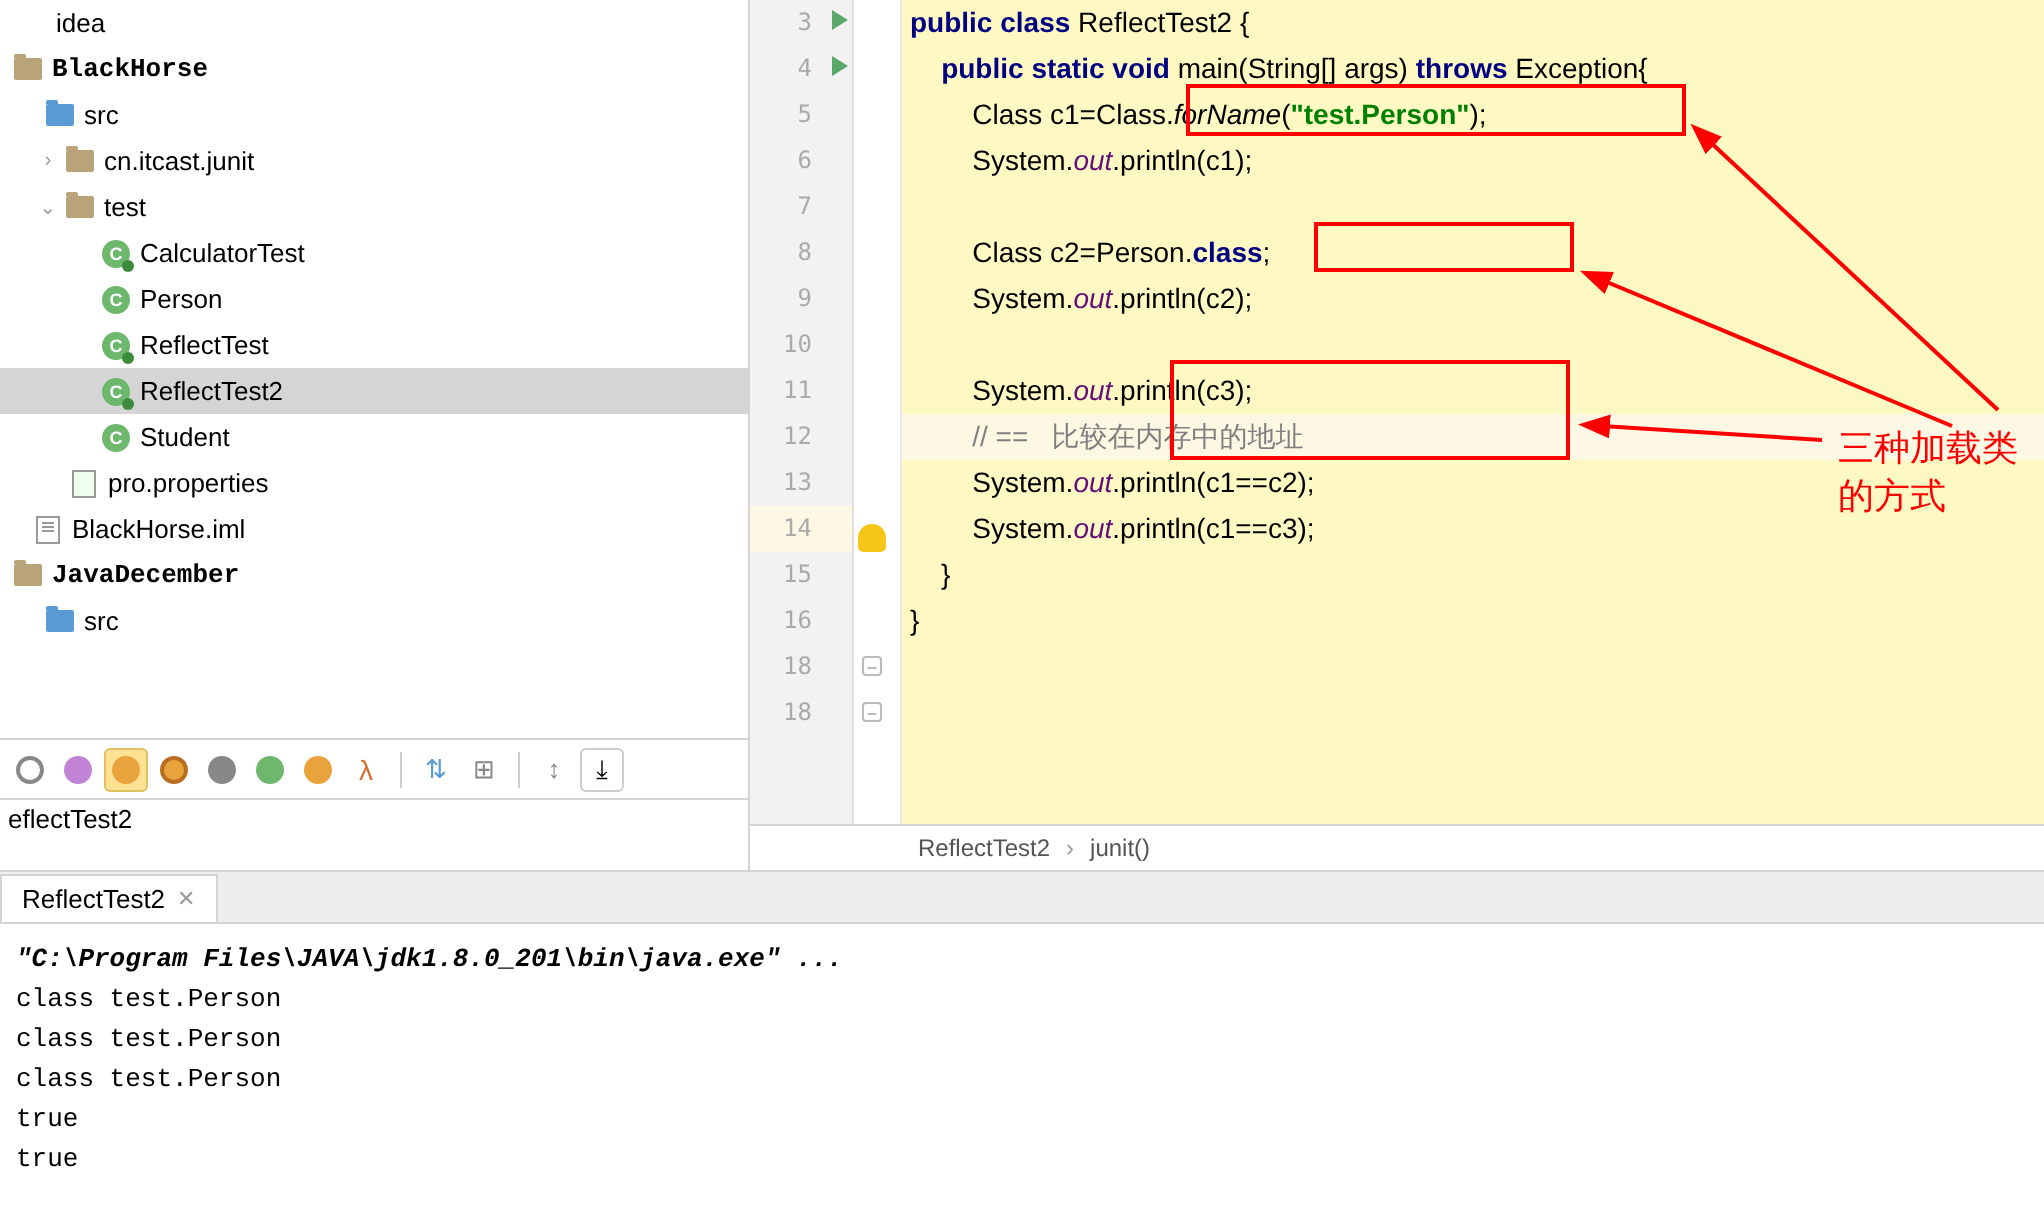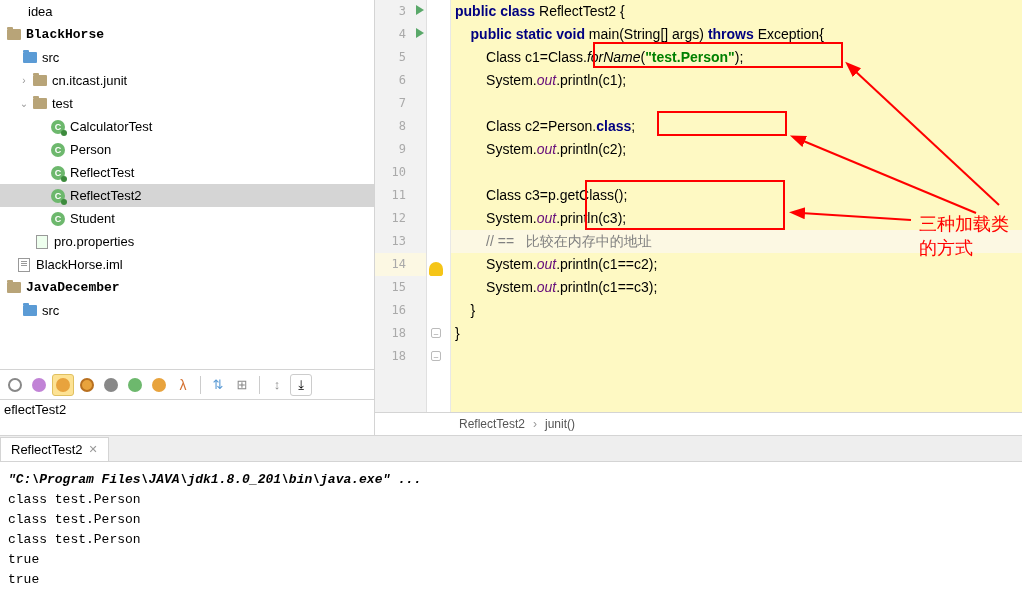--- a/index.html
+++ b/index.html
@@ -228,21 +228,20 @@
 
       <div class="code">
         <div class="code-line"><span class="kw">public</span> <span class="kw">class</span><span> ReflectTest2 {</span></div>
         <div class="code-line">    <span class="kw">public</span> <span class="kw">static</span> <span class="kw">void</span><span> main(String[] args) </span><span class="kw">throws</span><span> Exception{</span></div>
         <div class="code-line"><span>        Class c1=Class.</span><span class="static">forName</span><span>(</span><span class="str">"test.Person"</span><span>);</span></div>
         <div class="code-line"><span>        System.</span><span class="static field">out</span><span>.println(c1);</span></div>
         <div class="code-line"></div>
         <div class="code-line"><span>        Class c2=Person.</span><span class="kw">class</span><span>;</span></div>
         <div class="code-line"><span>        System.</span><span class="static field">out</span><span>.println(c2);</span></div>
         <div class="code-line"></div>
-        <div class="code-line"><span>        Class c3=p.getClass();</span></div>
         <div class="code-line"><span>        System.</span><span class="static field">out</span><span>.println(c3);</span></div>
         <div class="code-line current"><span class="cmt">        // ==   比较在内存中的地址</span></div>
         <div class="code-line"><span>        System.</span><span class="static field">out</span><span>.println(c1==c2);</span></div>
         <div class="code-line"><span>        System.</span><span class="static field">out</span><span>.println(c1==c3);</span></div>
         <div class="code-line"><span>    }</span></div>
         <div class="code-line"><span>}</span></div>
 
         <div class="red-box" style="left:142px; top:42px; width:250px; height:26px;"></div>
         <div class="red-box" style="left:206px; top:111px; width:130px; height:25px;"></div>
         <div class="red-box" style="left:134px; top:180px; width:200px; height:50px;"></div>

